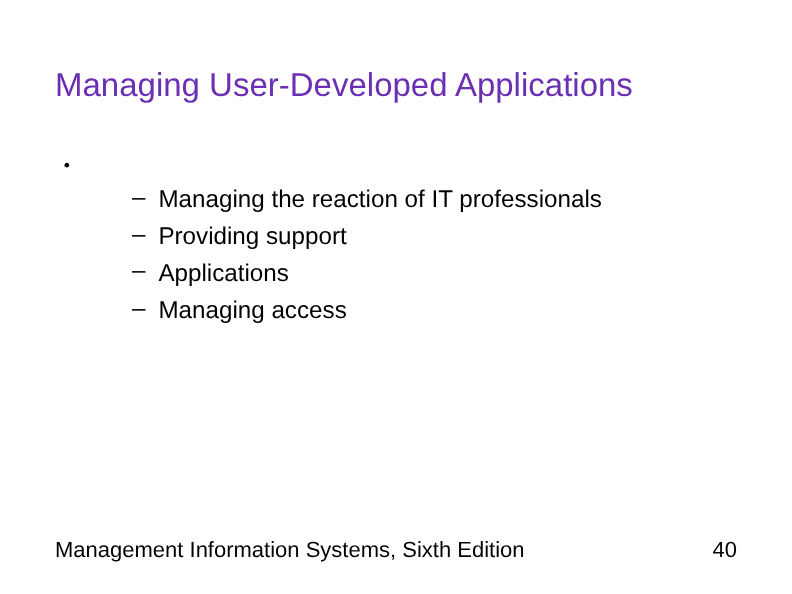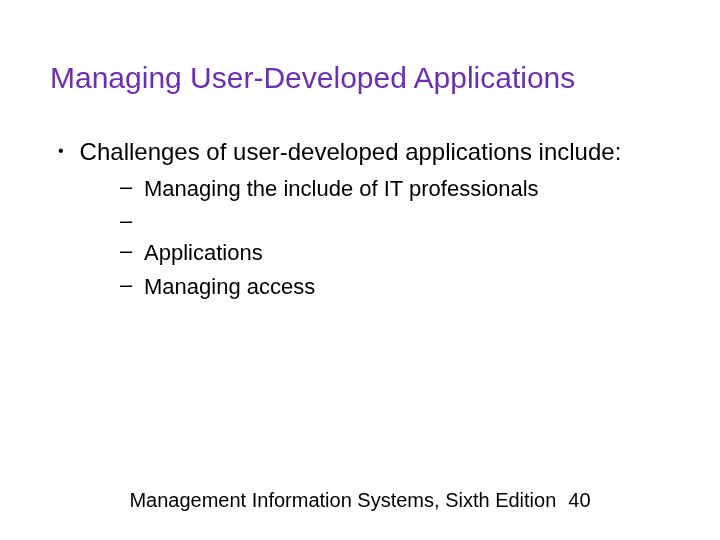--- a/index.html
+++ b/index.html
@@ -68,21 +68,21 @@
       font-size: 22px;
       color: #000;
       line-height: 1.35;
     }
     .footer {
       position: absolute;
       bottom: 28px;
       left: 50px;
       right: 50px;
       display: flex;
-      justify-content: center;
+      justify-content: space-between;
       align-items: baseline;
     }
     .footer-text {
       font-size: 20px;
       color: #000;
     }
     .page-number {
       font-size: 20px;
       color: #000;
       margin-left: 12px;
@@ -90,30 +90,30 @@
   </style>
 </head>
 <body>
 
 <div class="slide">
   <h1 class="title">Managing User-Developed Applications</h1>
 
   <div class="content">
     <div class="bullet-row">
       <span class="bullet-marker">•</span>
-      <span class="bullet-text">Challenges of user-developed applications include:</span>
     </div>
 
     <div class="sub-list">
       <div class="sub-row">
         <span class="sub-marker">–</span>
-        <span class="sub-text">Managing the include of IT professionals</span>
+        <span class="sub-text">Managing the reaction of IT professionals</span>
       </div>
       <div class="sub-row">
         <span class="sub-marker">–</span>
+        <span class="sub-text">Providing support</span>
       </div>
       <div class="sub-row">
         <span class="sub-marker">–</span>
         <span class="sub-text">Applications</span>
       </div>
       <div class="sub-row">
         <span class="sub-marker">–</span>
         <span class="sub-text">Managing access</span>
       </div>
     </div>

